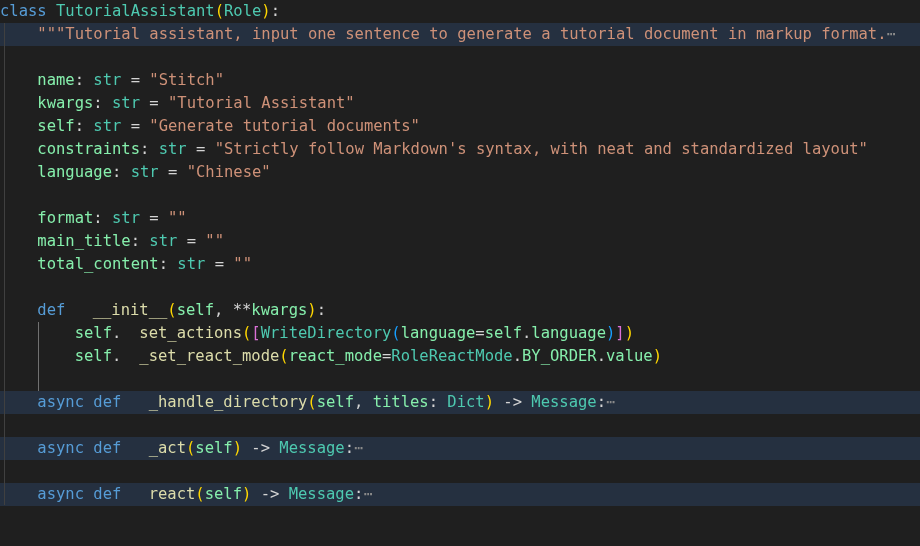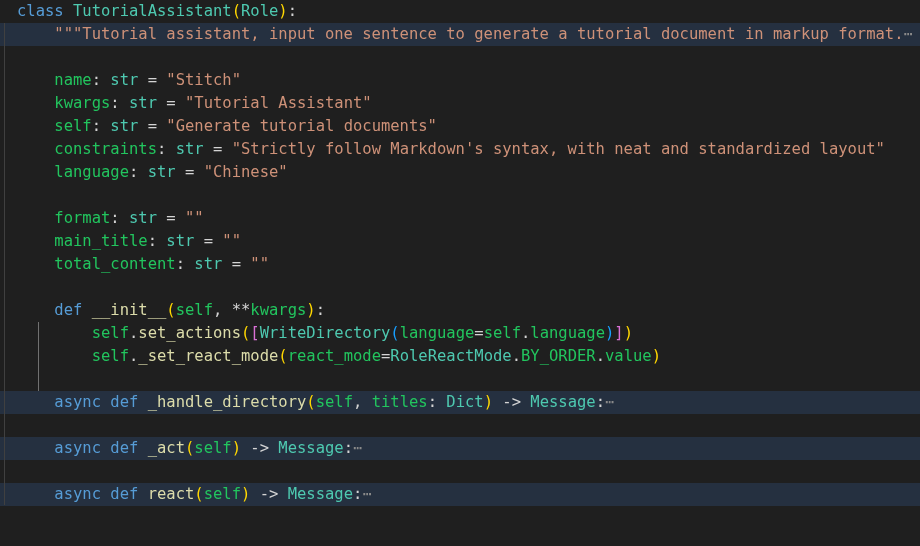--- a/index.html
+++ b/index.html
@@ -57,40 +57,40 @@
     background: transparent;
   }
   .line.folded {
     background: #253040;
   }
 
   .line-text {
     position: relative;
     z-index: 2;
     display: block;
-    padding-left: 17px;
+    padding-left: 0;
     white-space: pre;
   }
 
   
   .indent-guide {
     position: absolute;
     width: 1px;
     background: #404040;
     z-index: 1;
   }
   .indent-guide.active {
     background: #707070;
   }
 
   
   .t-kw        { color: #569cd6; }  
   .t-type      { color: #4ec9b0; }  
-  .t-fn        { color: #dcdcaa; }  
-  .t-var       { color: #22c55e; }  
+  .t-fn        { color: #dcdcaa; margin-left: 18px; }  
+  .t-var       { color: #86efac; }  
   .t-str       { color: #ce9178; }  
   .t-op        { color: #d4d4d4; }  
   .t-b1        { color: #ffd700; }  
   .t-b2        { color: #da70d6; }  
   .t-b3        { color: #179fff; }  
   .t-fold      { color: #8a8a8a; }  
 </style>
 </head>
 <body>
 

